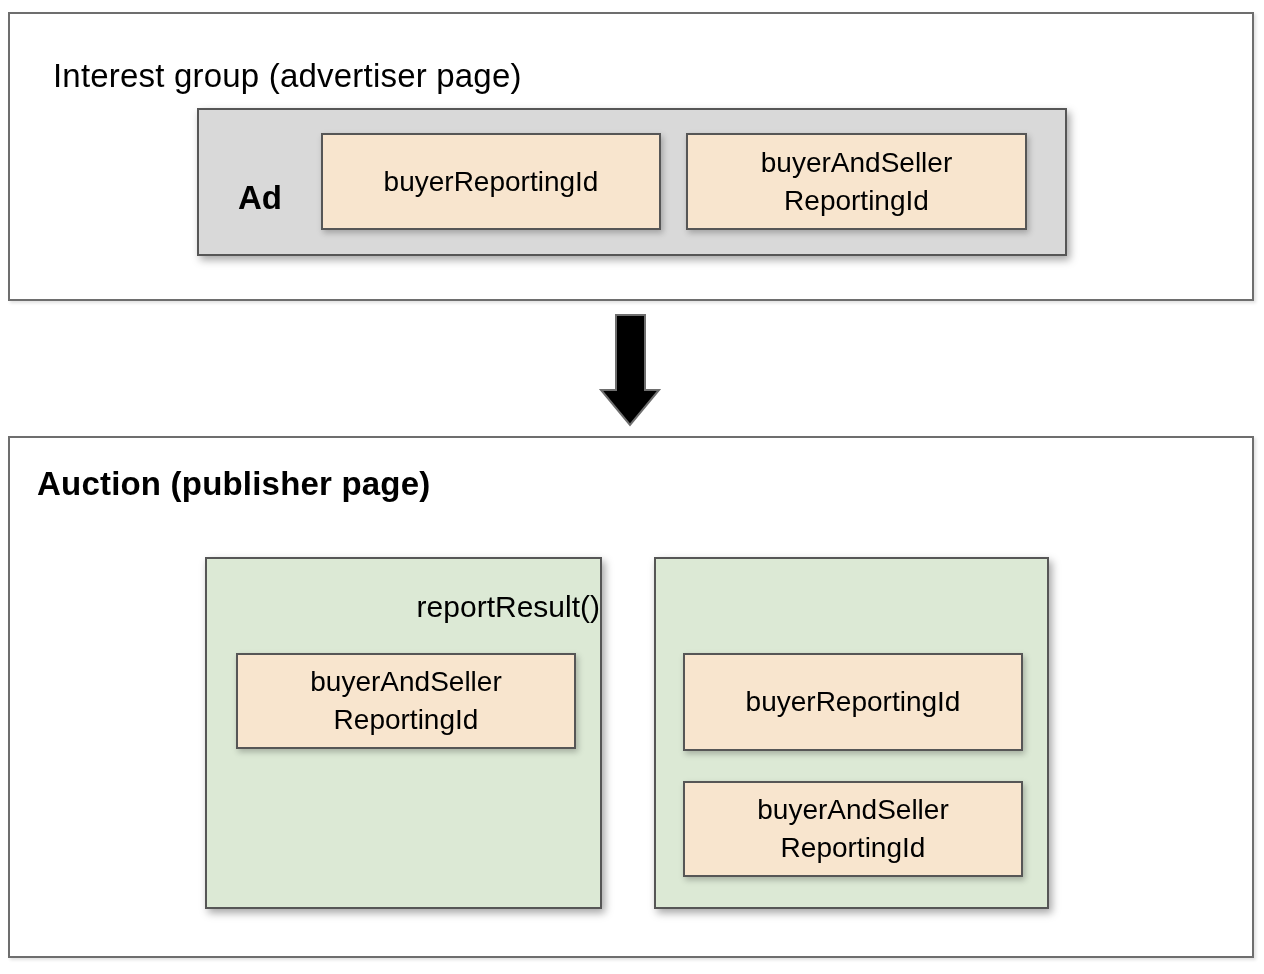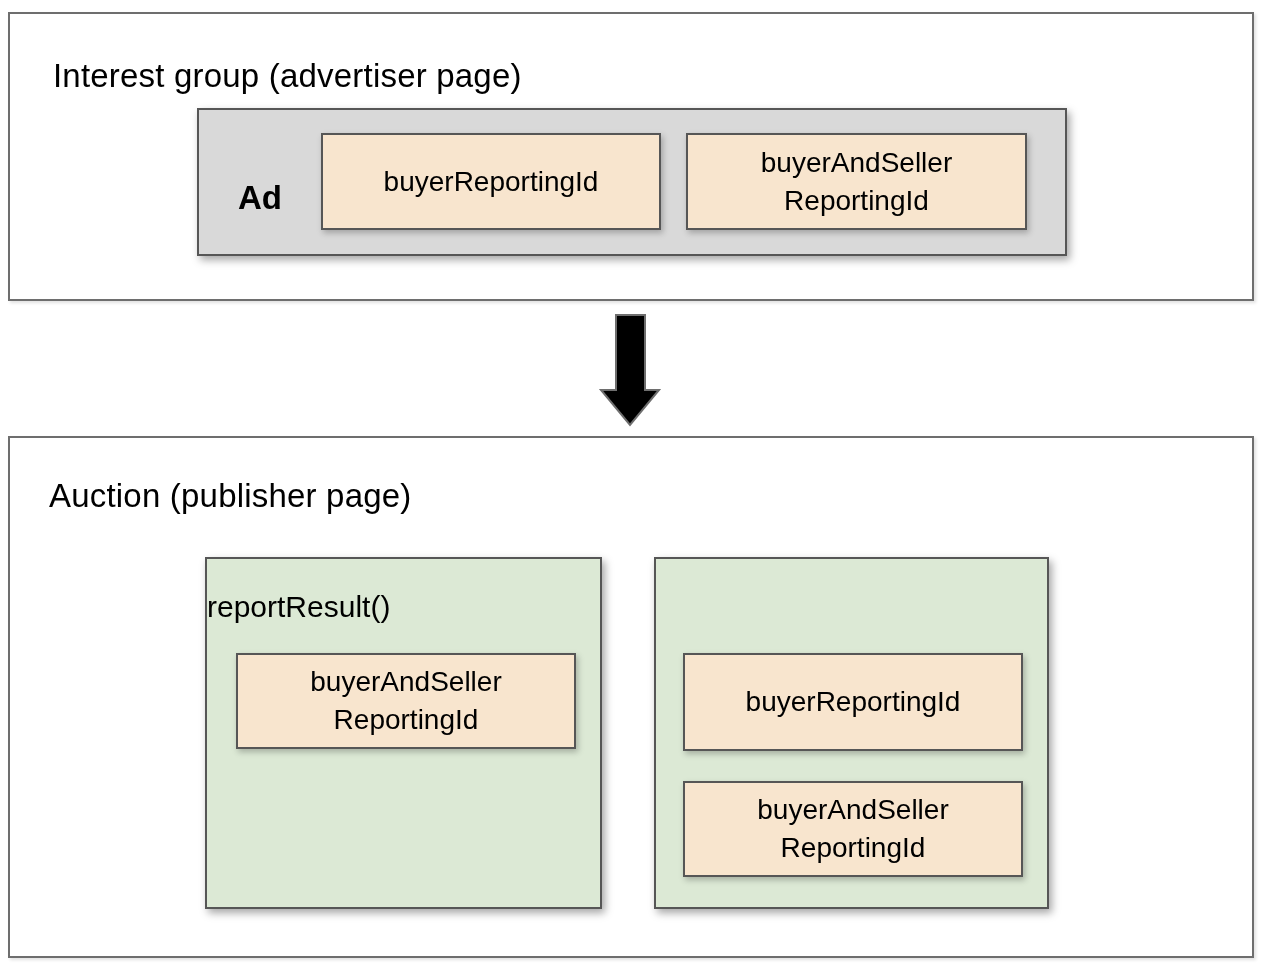--- a/index.html
+++ b/index.html
@@ -86,21 +86,21 @@
     background: #dce9d5;
     border: 2px solid #565656;
     box-shadow: 3px 4px 8px rgba(0,0,0,0.35);
   }
   .fn-box.report-result { left: 195px; top: 119px; width: 397px; height: 352px; }
   .fn-box.report-win    { left: 644px; top: 119px; width: 395px; height: 352px; }
   .fn-title {
     position: absolute;
     left: 0; top: 31px;
     width: 100%;
-    text-align: left;
+    text-align: right;
     font-size: 30px;
     font-weight: 400;
     white-space: nowrap;
   }
   .fn-box.report-result .chip-1 { left: 29px; top: 94px; width: 340px; height: 96px; }
   .fn-box.report-win .chip-1    { left: 27px; top: 94px; width: 340px; height: 98px; }
   .fn-box.report-win .chip-2    { left: 27px; top: 222px; width: 340px; height: 96px; }
 </style>
 </head>
 <body>
@@ -124,21 +124,21 @@
     </div>
   </section>
 
   <div class="arrow-wrap">
     <svg width="70" height="118" viewBox="0 0 70 118" aria-hidden="true">
       <polygon points="21,3 50,3 50,78 64,78 35,113 6,78 21,78" fill="#000000" stroke="#6e6e6e" stroke-width="2" stroke-linejoin="miter"></polygon>
     </svg>
   </div>
 
   <section class="outer-box auction">
-    <h2 class="section-title" style="margin:12px; font-weight:400;">Auction (publisher page)</h2>
+    <h2 class="section-title" style="margin:0; font-weight:700;">Auction (publisher page)</h2>
 
     <div class="fn-box report-result">
       <div class="fn-title">reportResult()</div>
       <div class="chip chip-1">
         <span>buyerAndSeller</span>
         <span>ReportingId</span>
       </div>
     </div>
 
     <div class="fn-box report-win">

